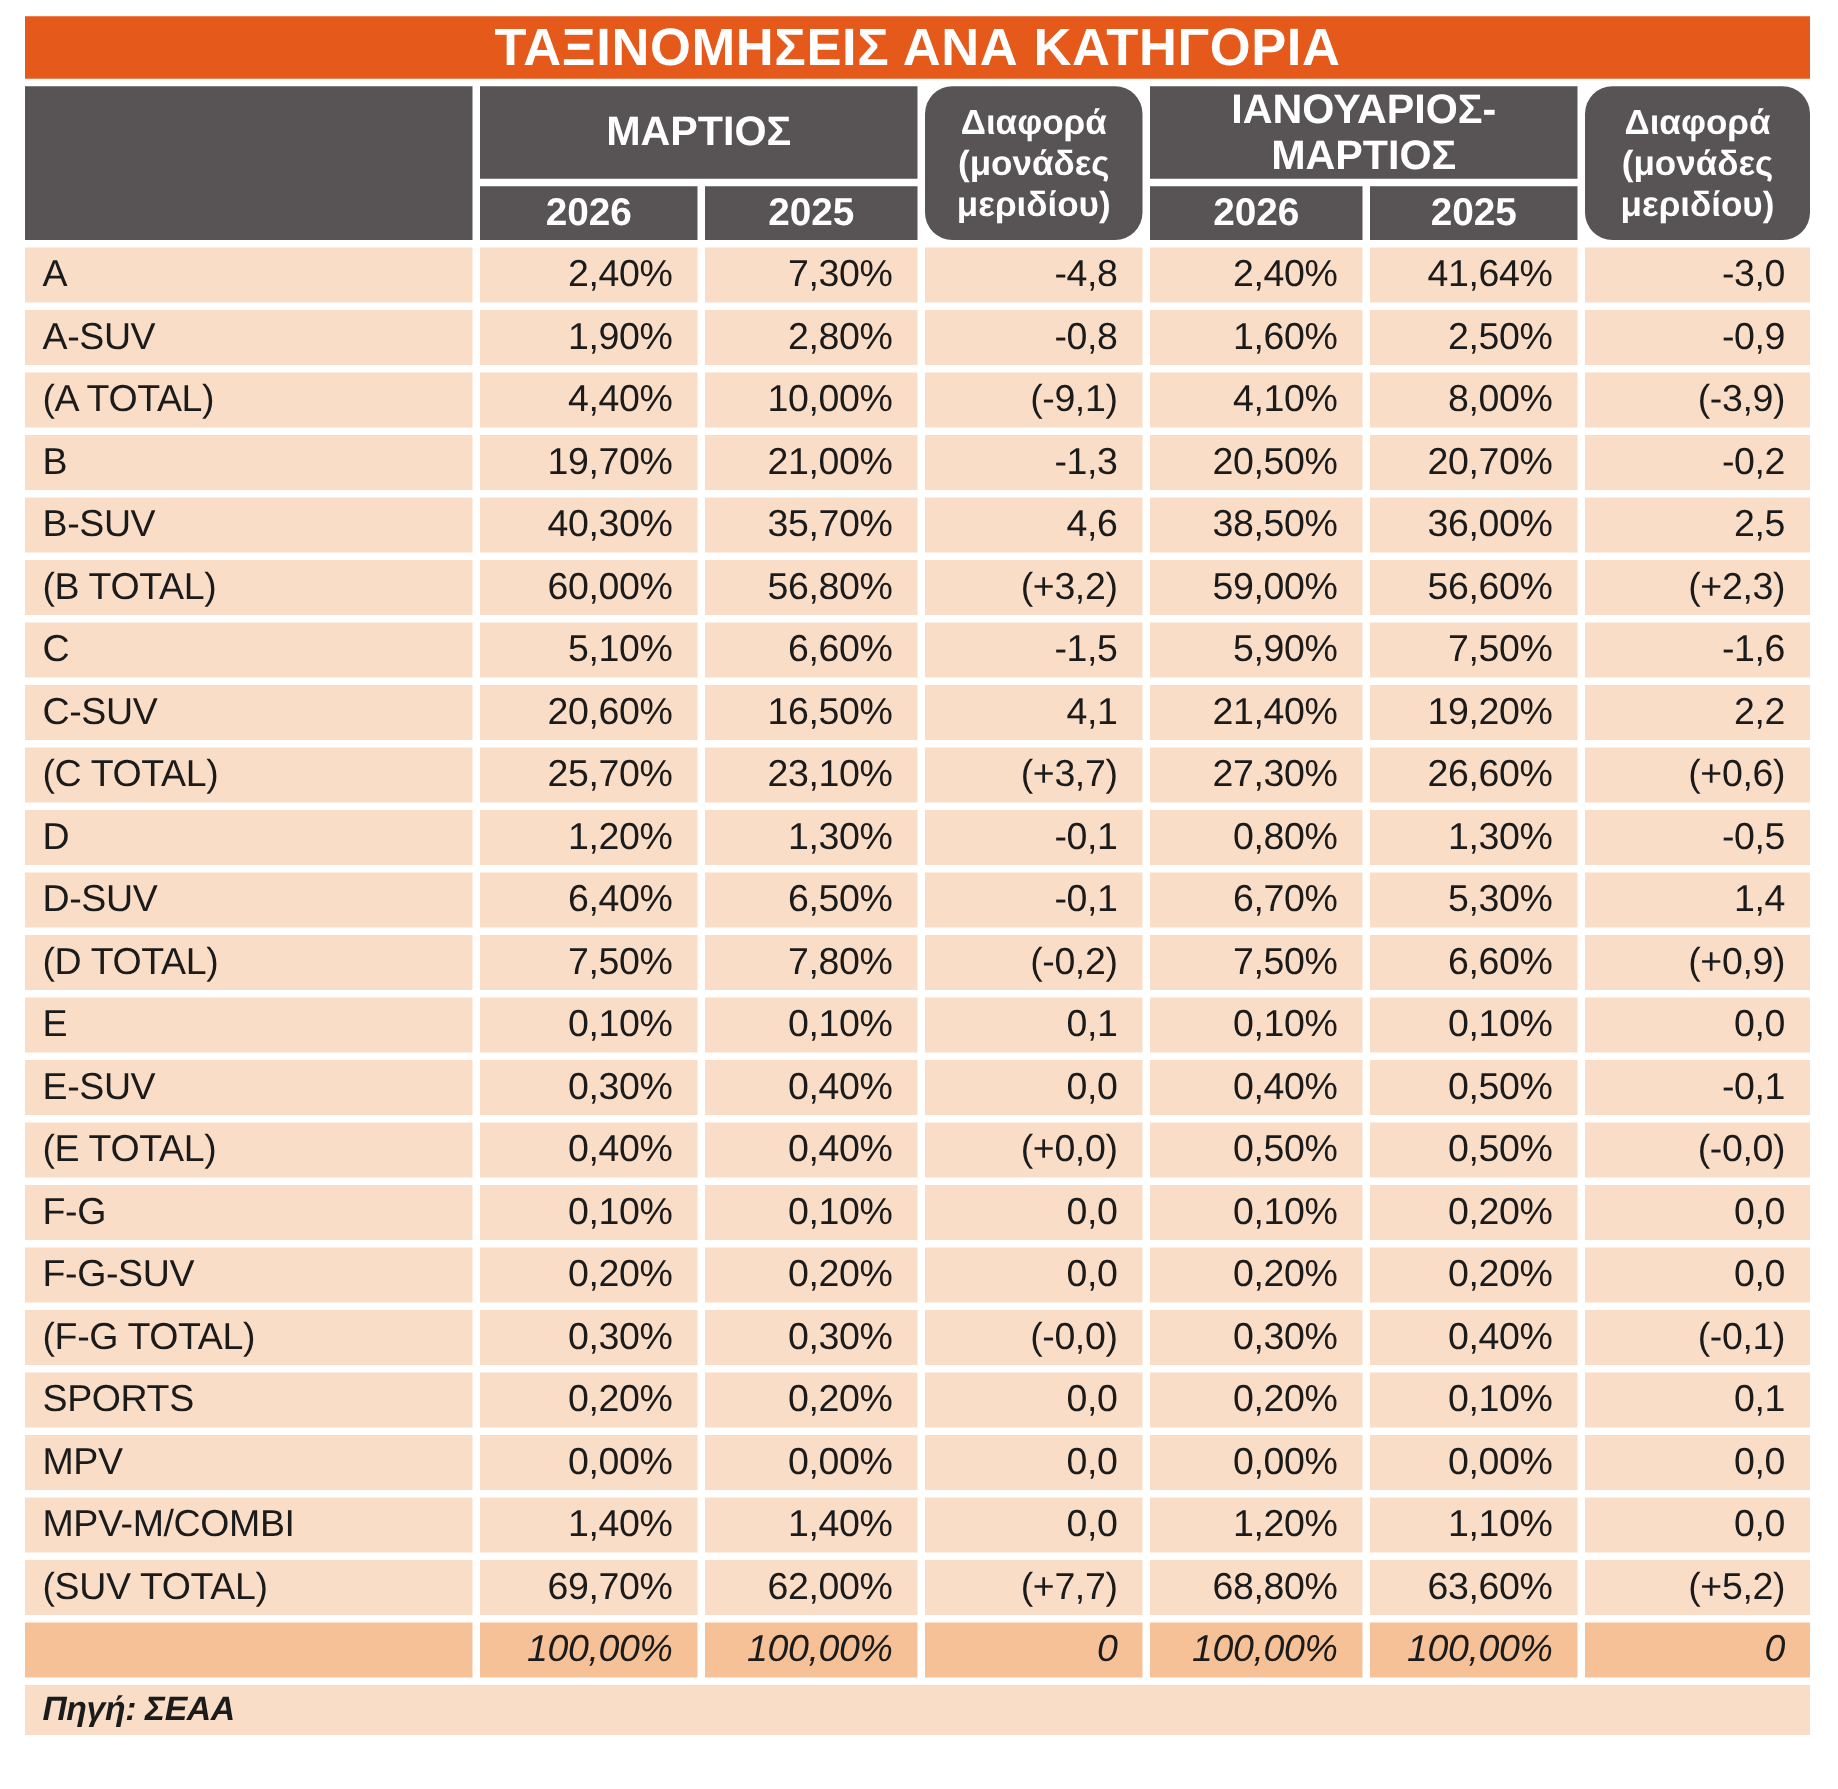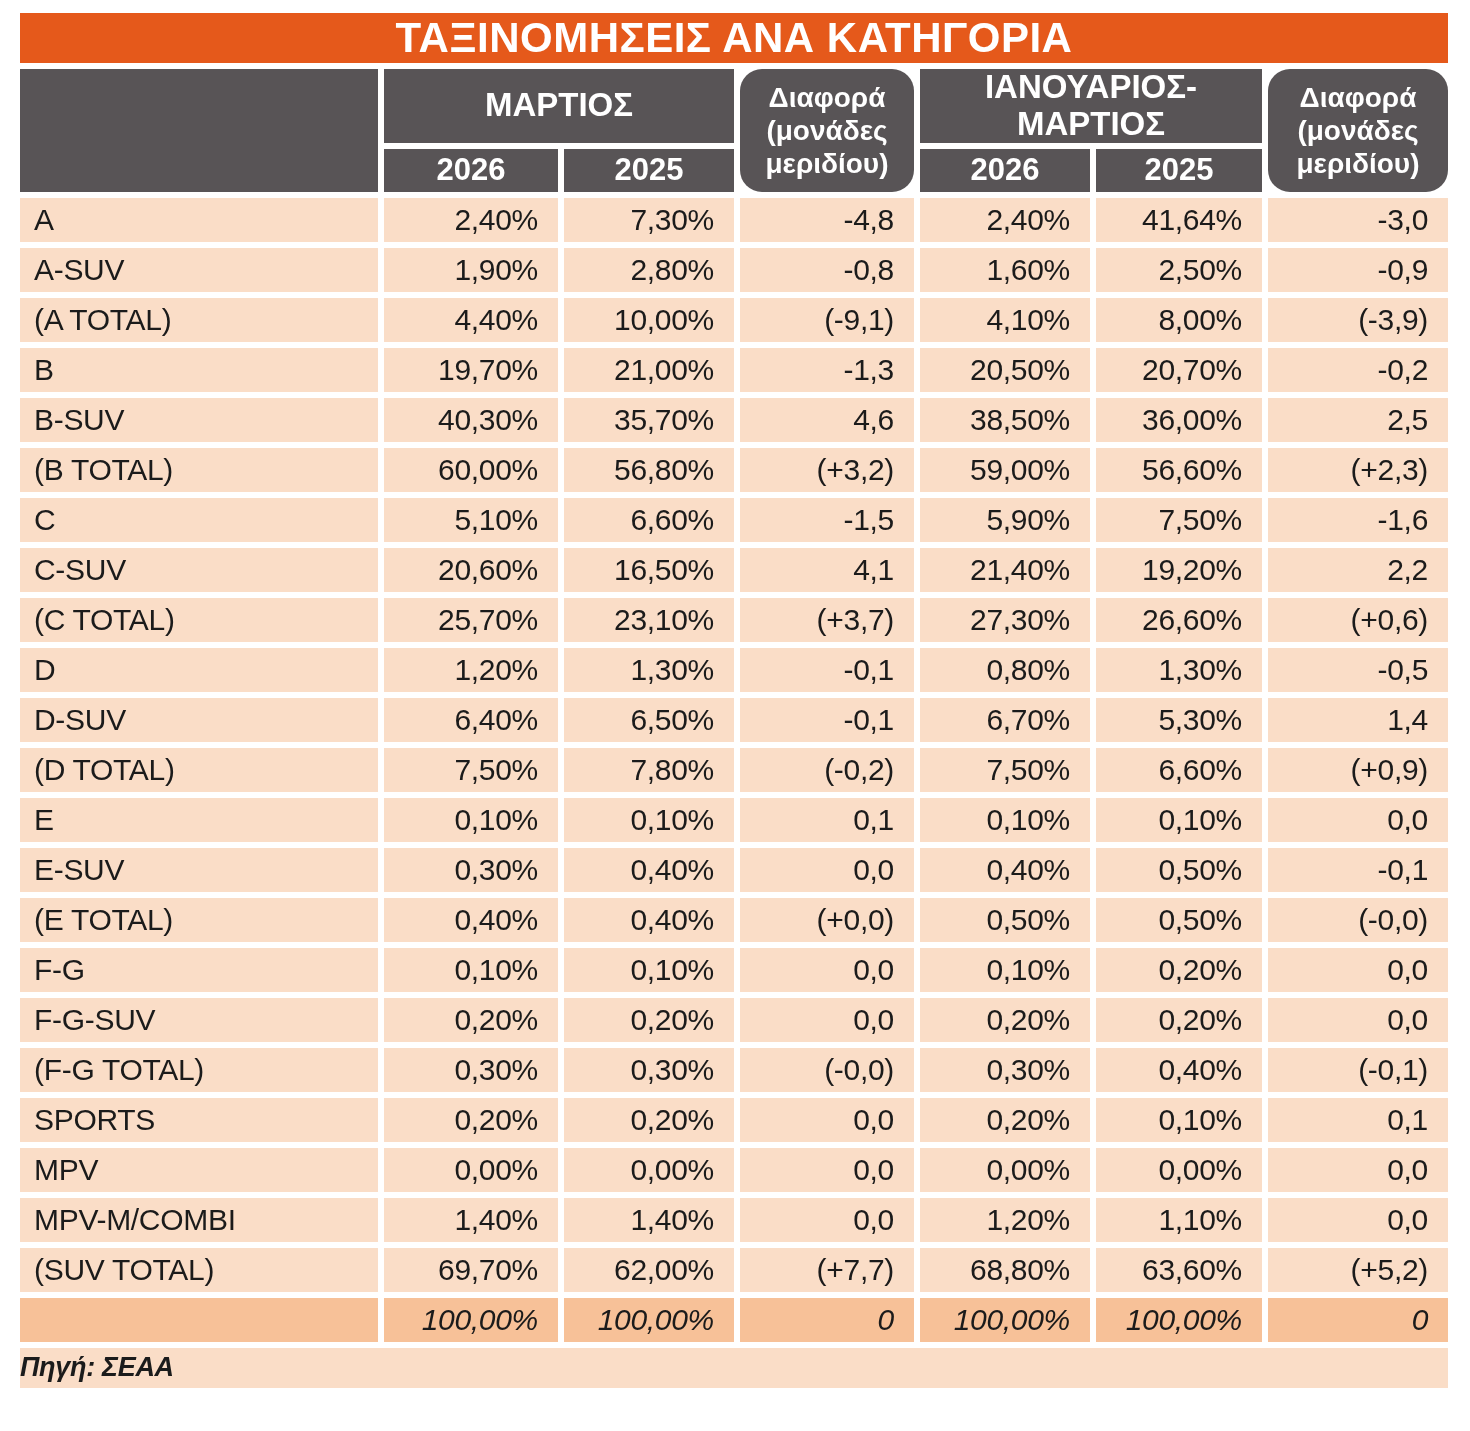--- a/index.html
+++ b/index.html
@@ -42,21 +42,21 @@
     background:var(--peach);font-size:30px;text-align:left;
     padding-left:14px;height:44px;letter-spacing:-0.3px;white-space:nowrap;
   }
   .val{
     background:var(--peach);font-size:30px;text-align:right;
     padding-right:20px;height:44px;letter-spacing:-0.3px;white-space:nowrap;
   }
   tr.grand .cat,tr.grand .val{background:var(--peach-dark);font-style:italic;}
   .source{
     background:var(--peach);font-size:27px;font-weight:bold;font-style:italic;
-    text-align:left;padding-left:0;height:40px;letter-spacing:-0.3px;
+    text-align:left;padding-left:14px;height:40px;letter-spacing:-0.3px;
   }
 </style>
 </head>
 <body>
 
 <div class="sheet">
   <table>
     <colgroup>
       <col class="c0">
         <col class="c1">

